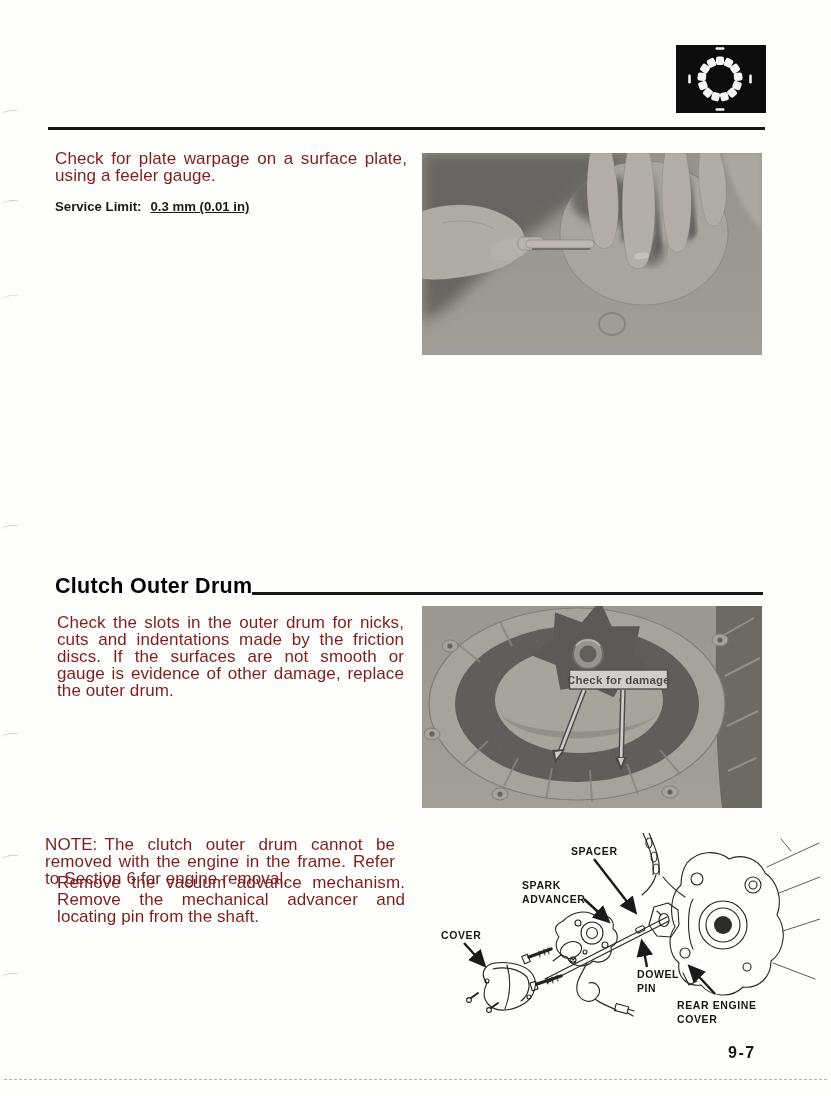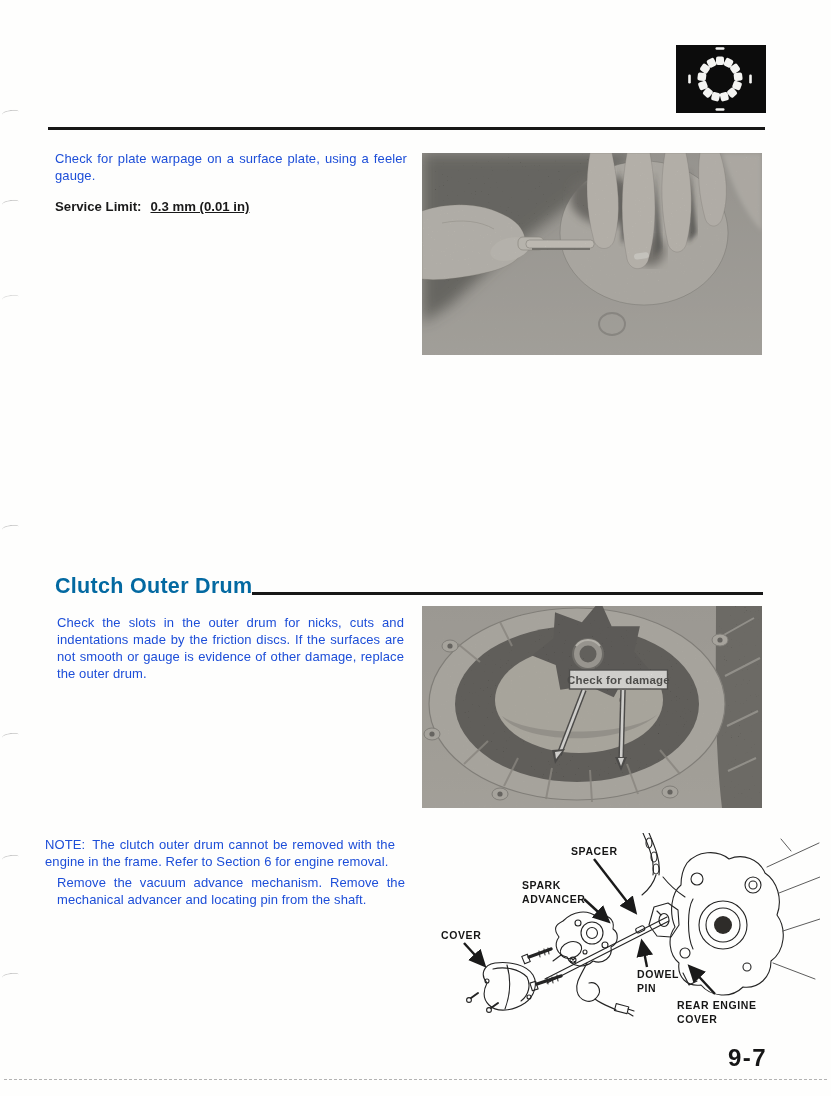--- a/index.html
+++ b/index.html
@@ -3,24 +3,24 @@
 <meta charset="utf-8">
 <style>
   html,body{margin:0;padding:0;}
   body{
     width:831px;height:1096px;position:relative;overflow:hidden;
     background:#fefefd;
     font-family:"Liberation Sans", sans-serif;
     color:#1c1c1c;
   }
   .abs{position:absolute;}
-  .para{font-size:13px;line-height:17px;text-align:justify;letter-spacing:.1px;color:#1d4ed8;}
+  .para{font-size:17px;line-height:17px;text-align:justify;letter-spacing:.1px;color:#7f1d1d;}
   .rule{background:#171717;}
-  .section-heading{font-size:21.5px;font-weight:bold;letter-spacing:.3px;color:#0369a1;white-space:nowrap;text-align:right;}
-  .page-number{font-size:24px;font-weight:bold;letter-spacing:1.5px;color:#161616;}
+  .section-heading{font-size:21.5px;font-weight:bold;letter-spacing:.3px;color:#000000;white-space:nowrap;text-align:right;}
+  .page-number{font-size:16px;font-weight:bold;letter-spacing:1.5px;color:#161616;}
   .service-limit{font-size:13.2px;font-weight:bold;color:#1a1a1a;white-space:nowrap;}
   .service-limit .val{margin-left:9px;text-decoration:underline;}
   .note-label{padding-right:7px;}
   .binding-mark{
     position:absolute;left:2px;width:17px;height:6px;
     border-top:1.6px solid #bdbdbd;border-radius:60% 40% 50% 50%;
     transform:rotate(-6deg);opacity:.85;
   }
   .photo{position:absolute;display:block;}
   .bottom-edge{

